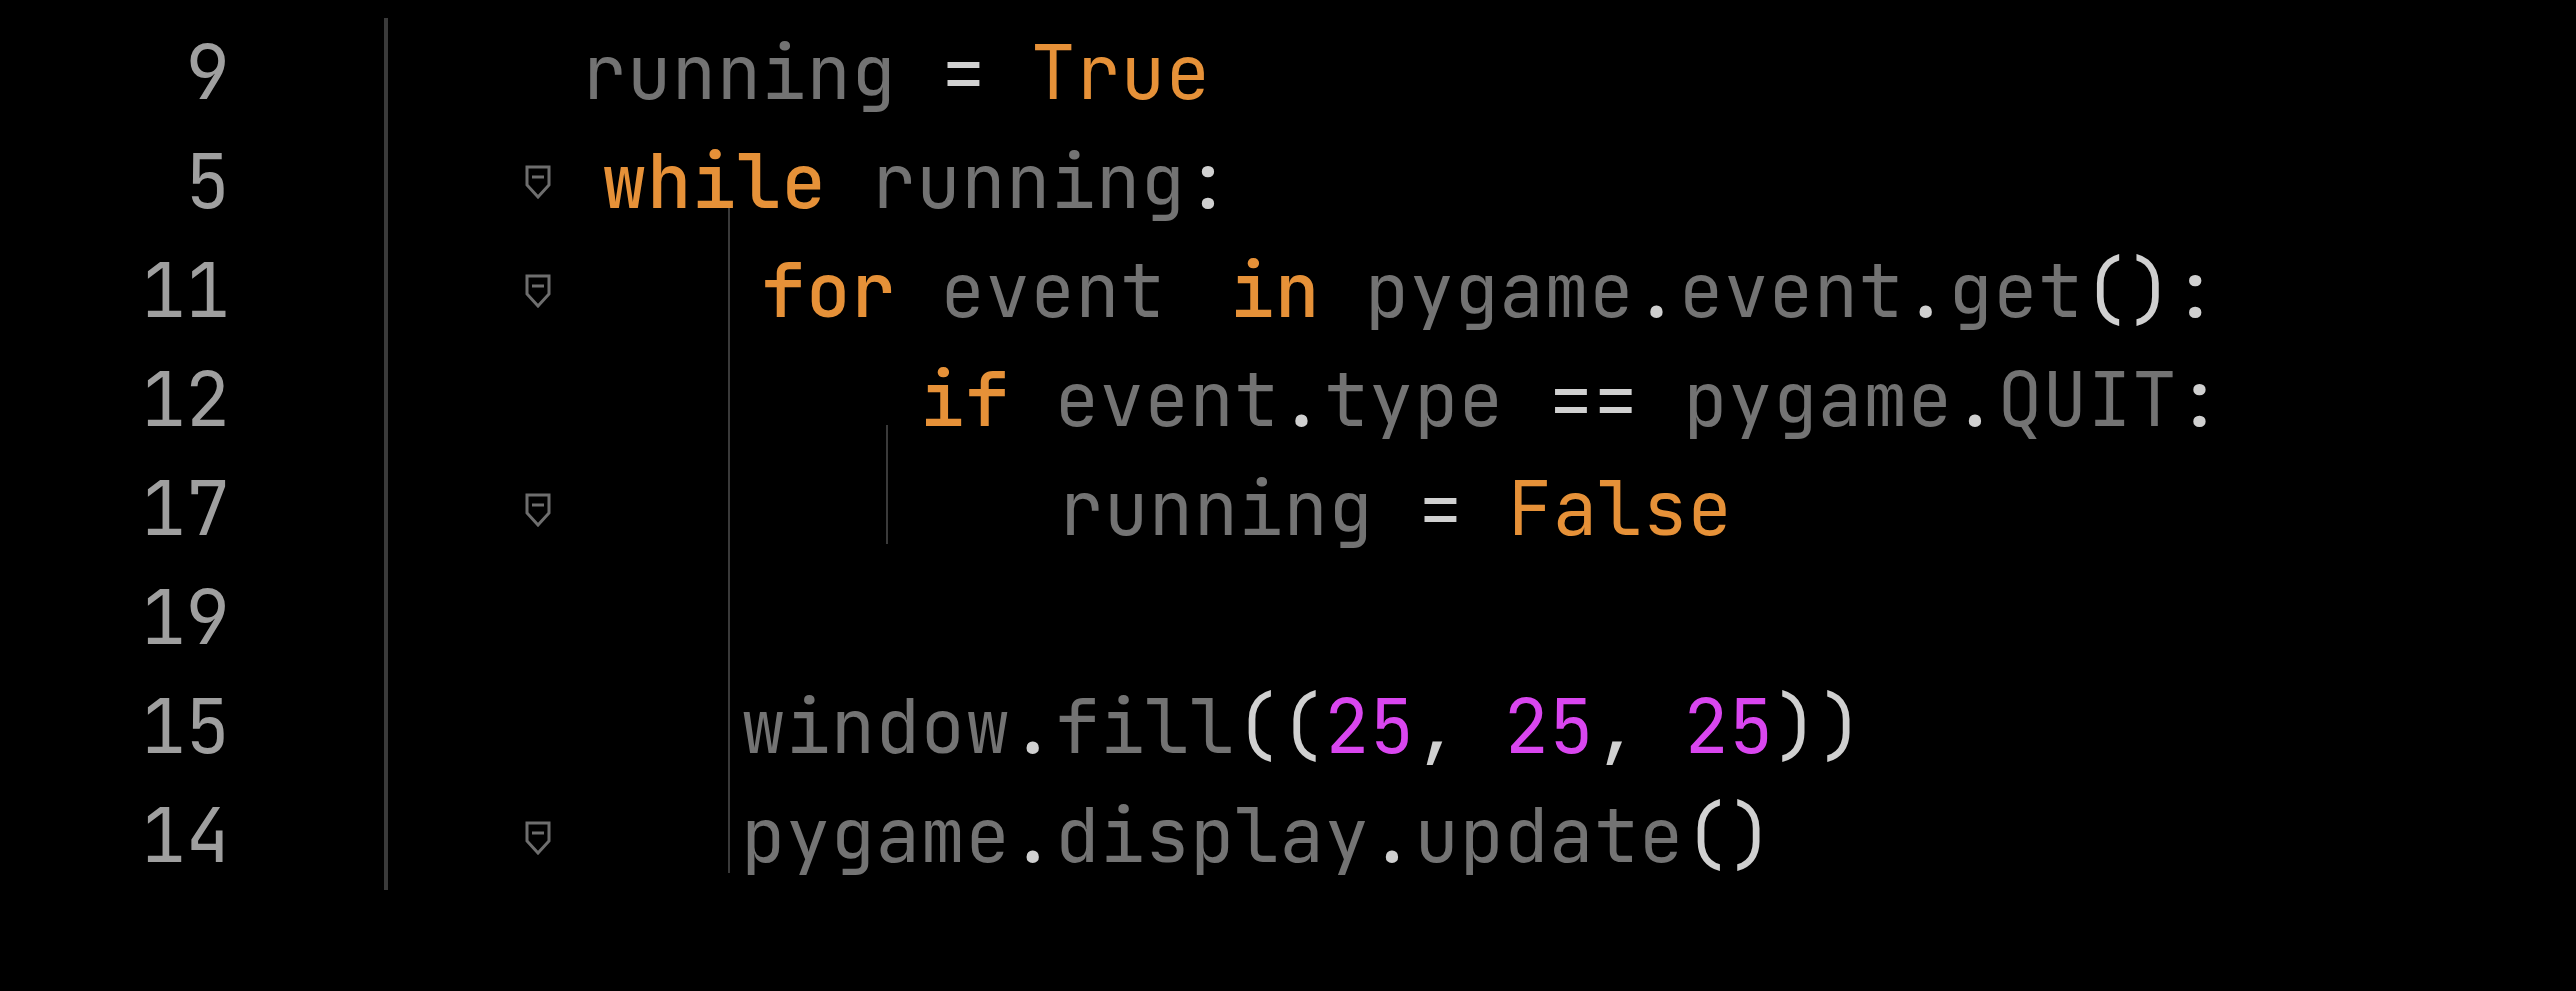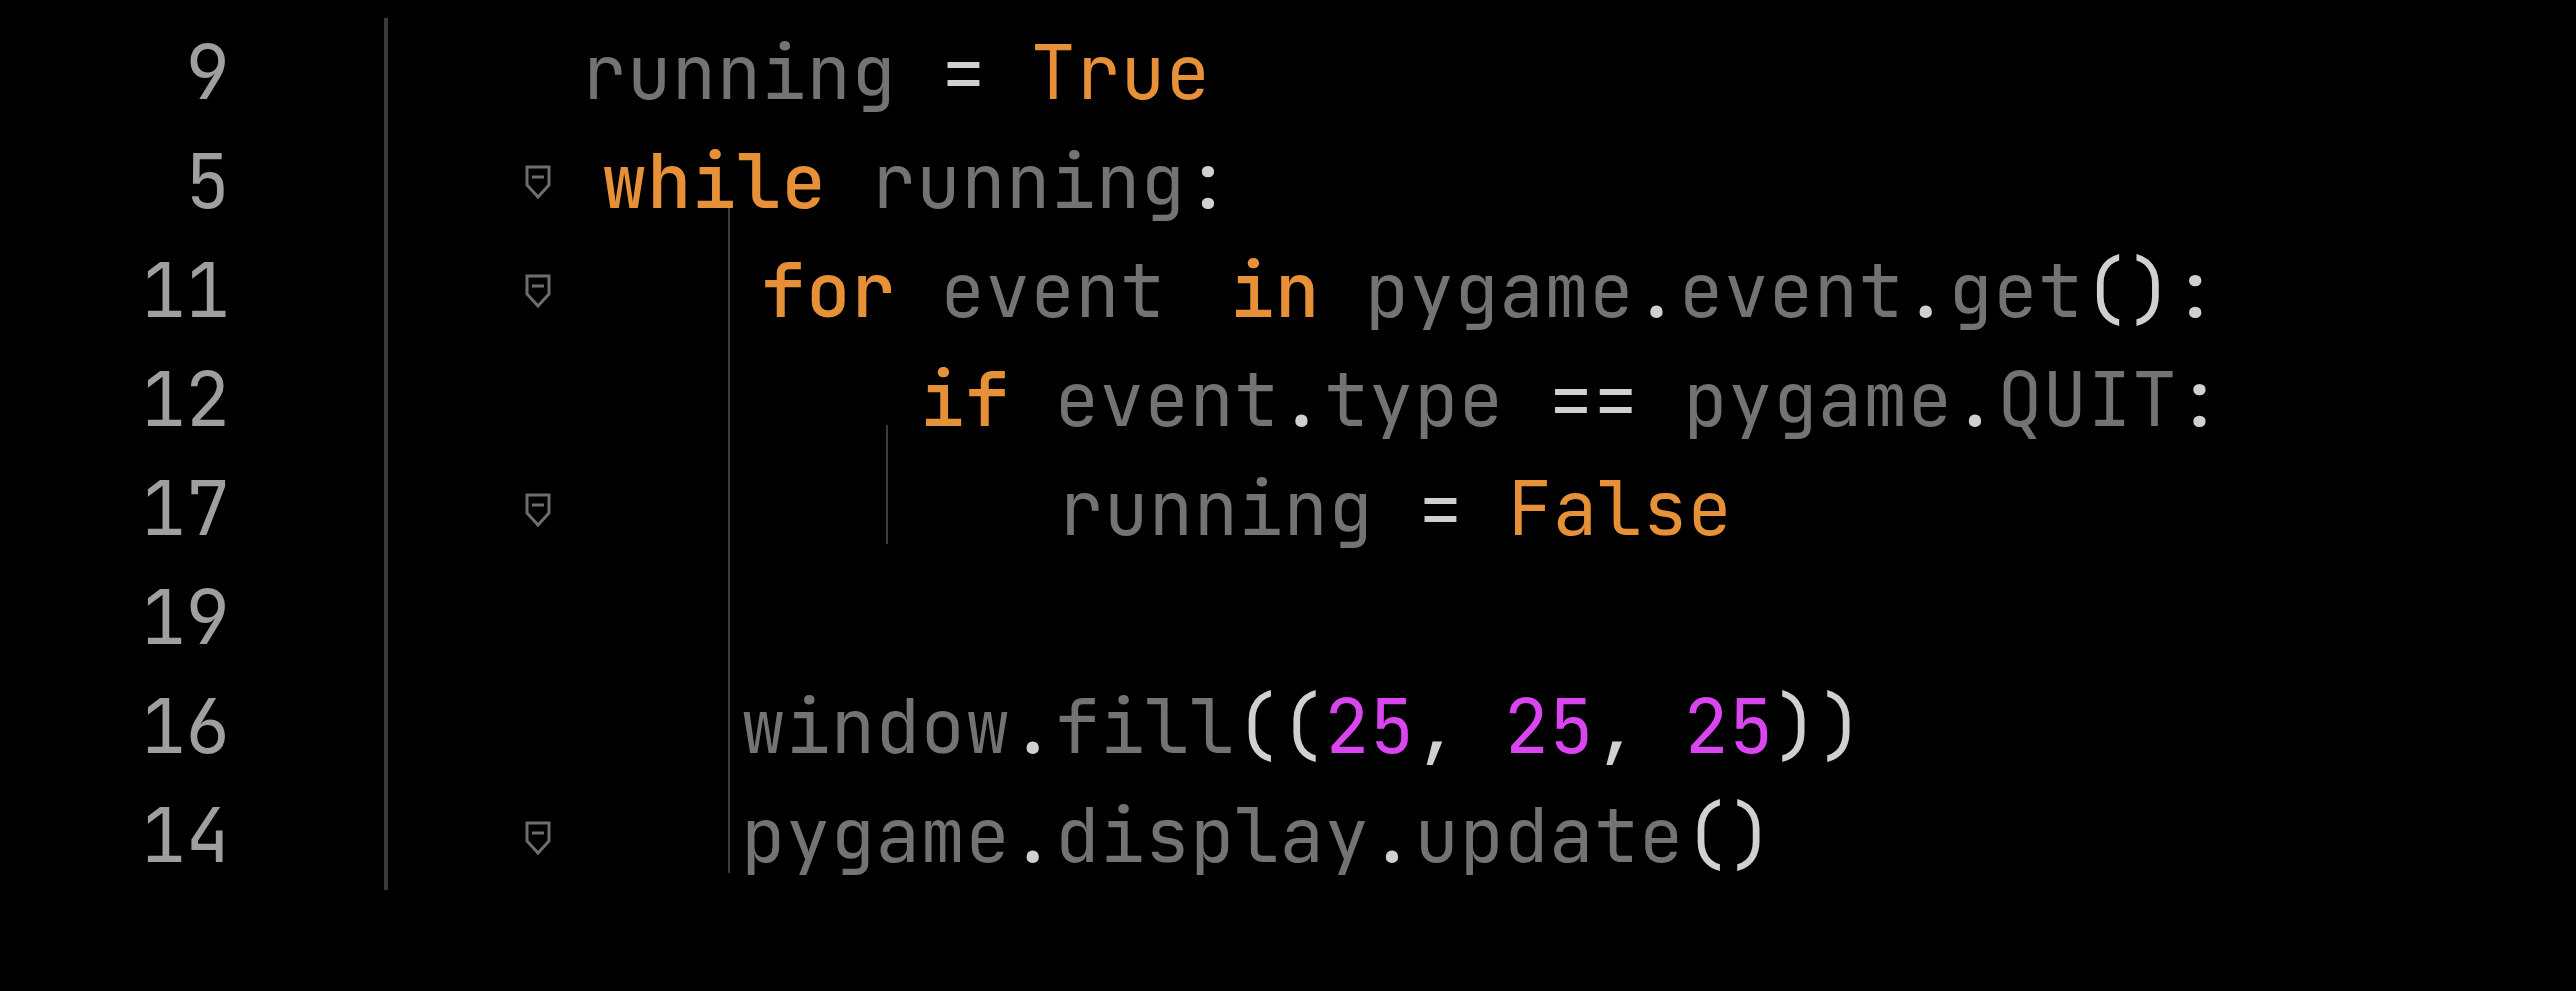--- a/index.html
+++ b/index.html
@@ -67,21 +67,21 @@
 
 <div class="editor">
 
   <div class="gutter">
     <div class="ln">9</div>
     <div class="ln">5</div>
     <div class="ln">11</div>
     <div class="ln">12</div>
     <div class="ln">17</div>
     <div class="ln">19</div>
-    <div class="ln">16</div>
+    <div class="ln">15</div>
     <div class="ln">14</div>
   </div>
 
   <div id="fold-container">
       <div class="fold-widget" style="top: 165px;">
         <svg width="30" height="34" viewBox="0 0 30 34">
           <path d="M4 2 H26 V20 L15 32 L4 20 Z" fill="none" stroke="#6e6e6e" stroke-width="3"></path>
           <line x1="9" y1="12" x2="21" y2="12" stroke="#6e6e6e" stroke-width="3"></line>
         </svg>
       </div>

